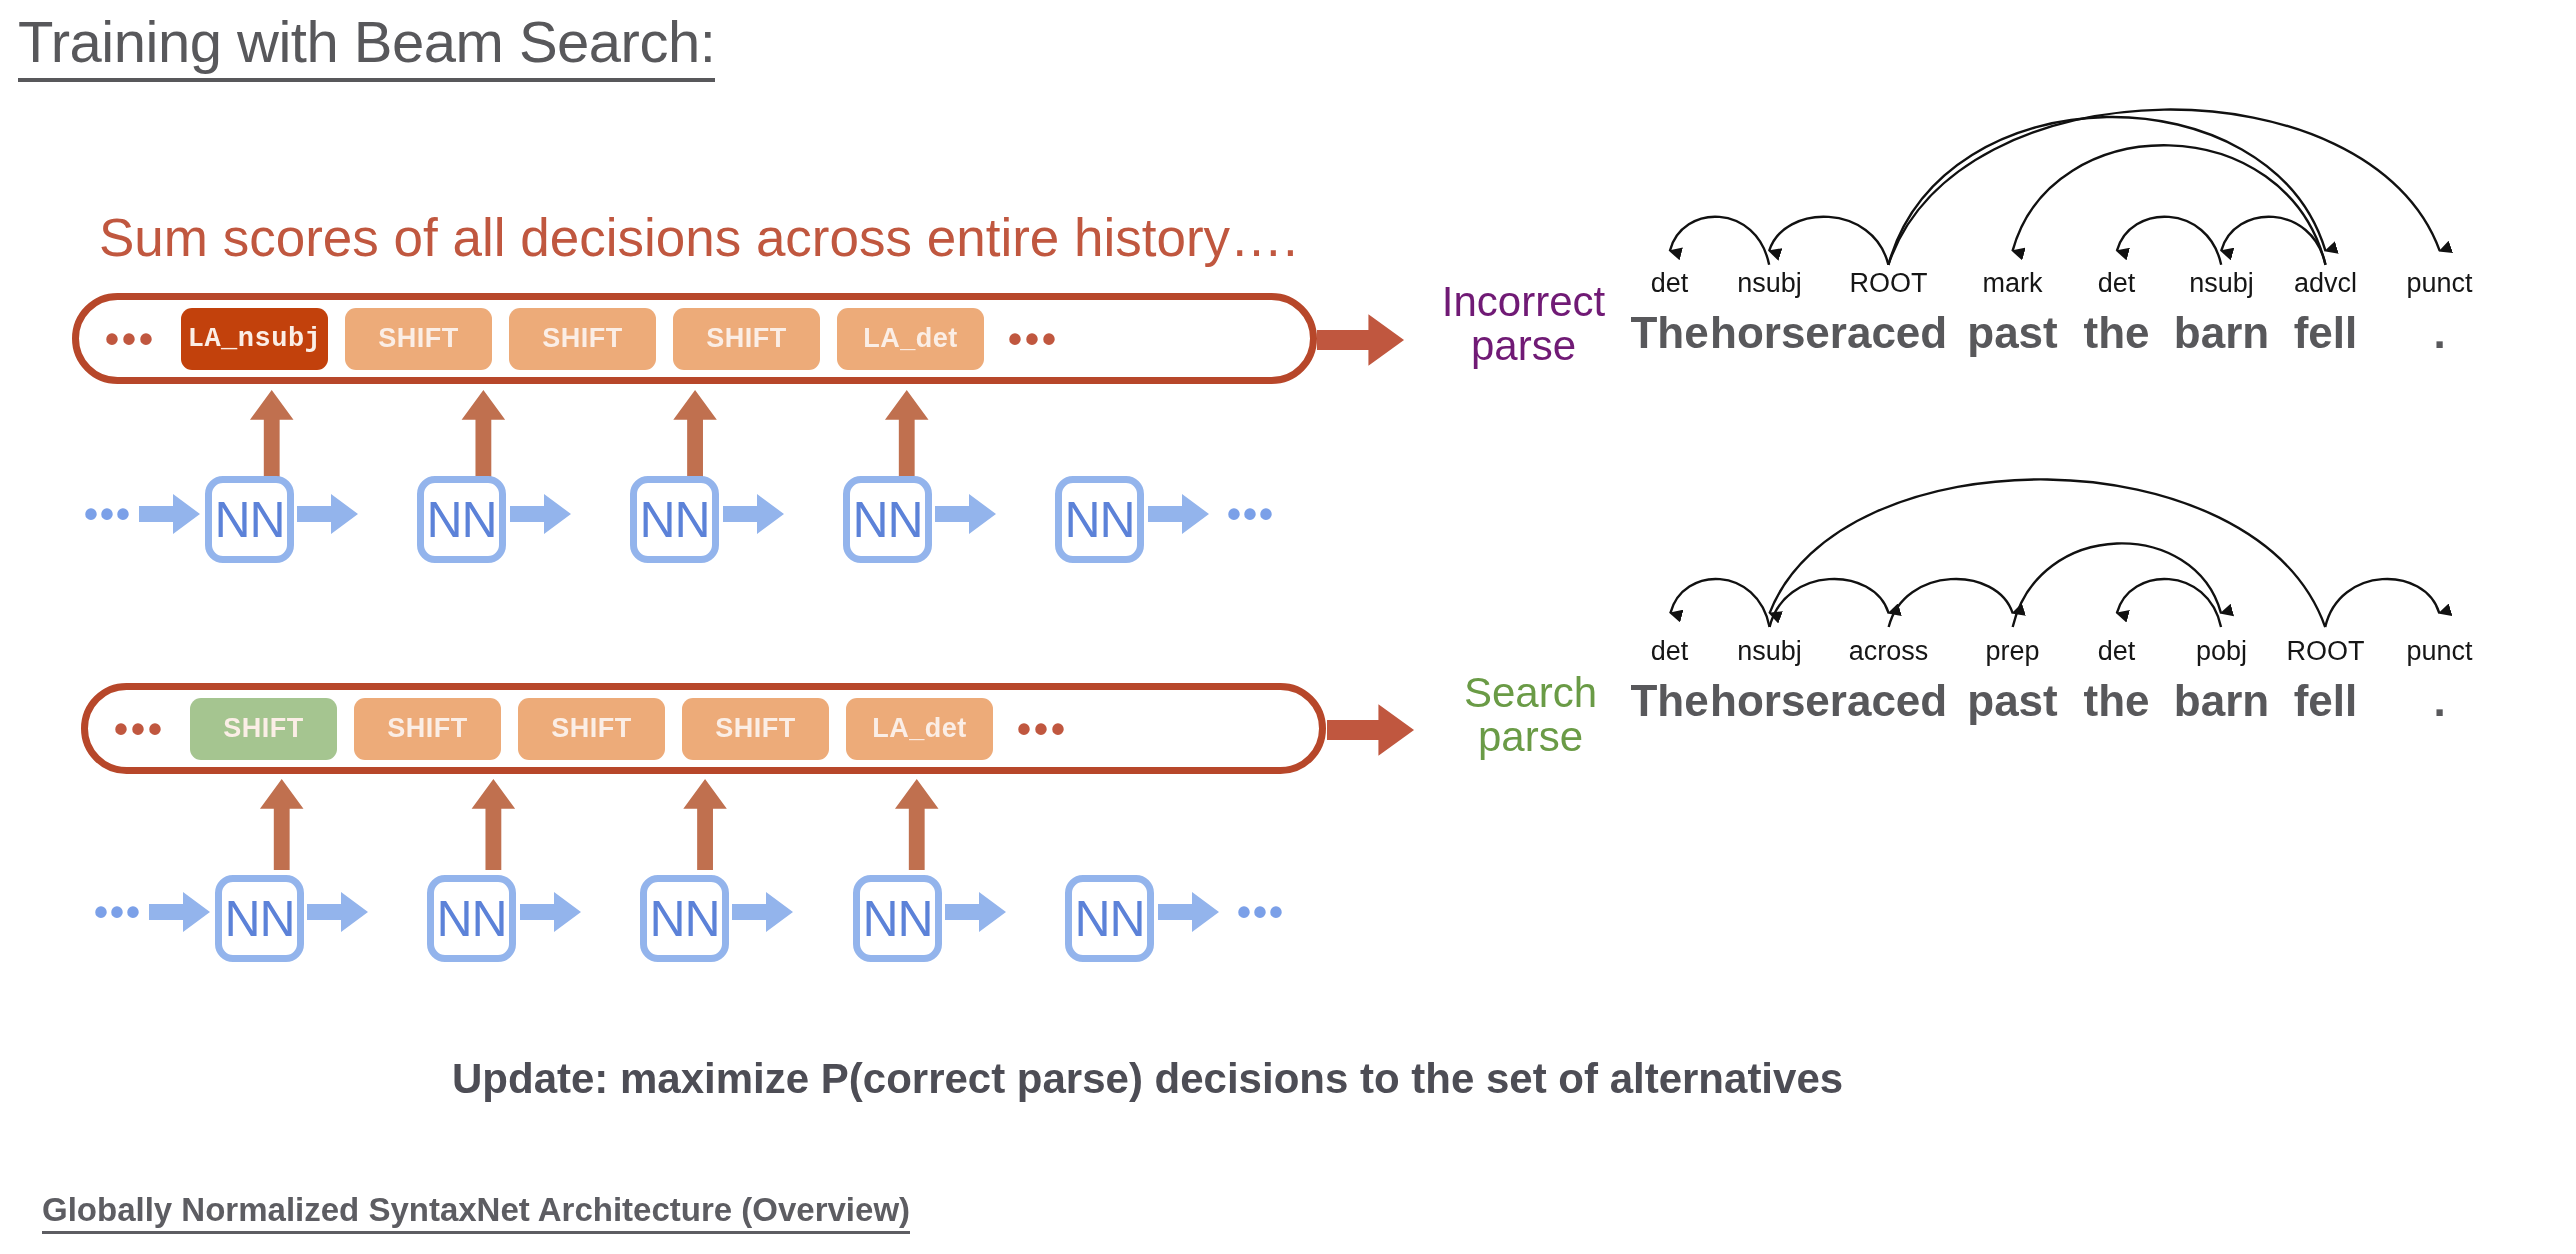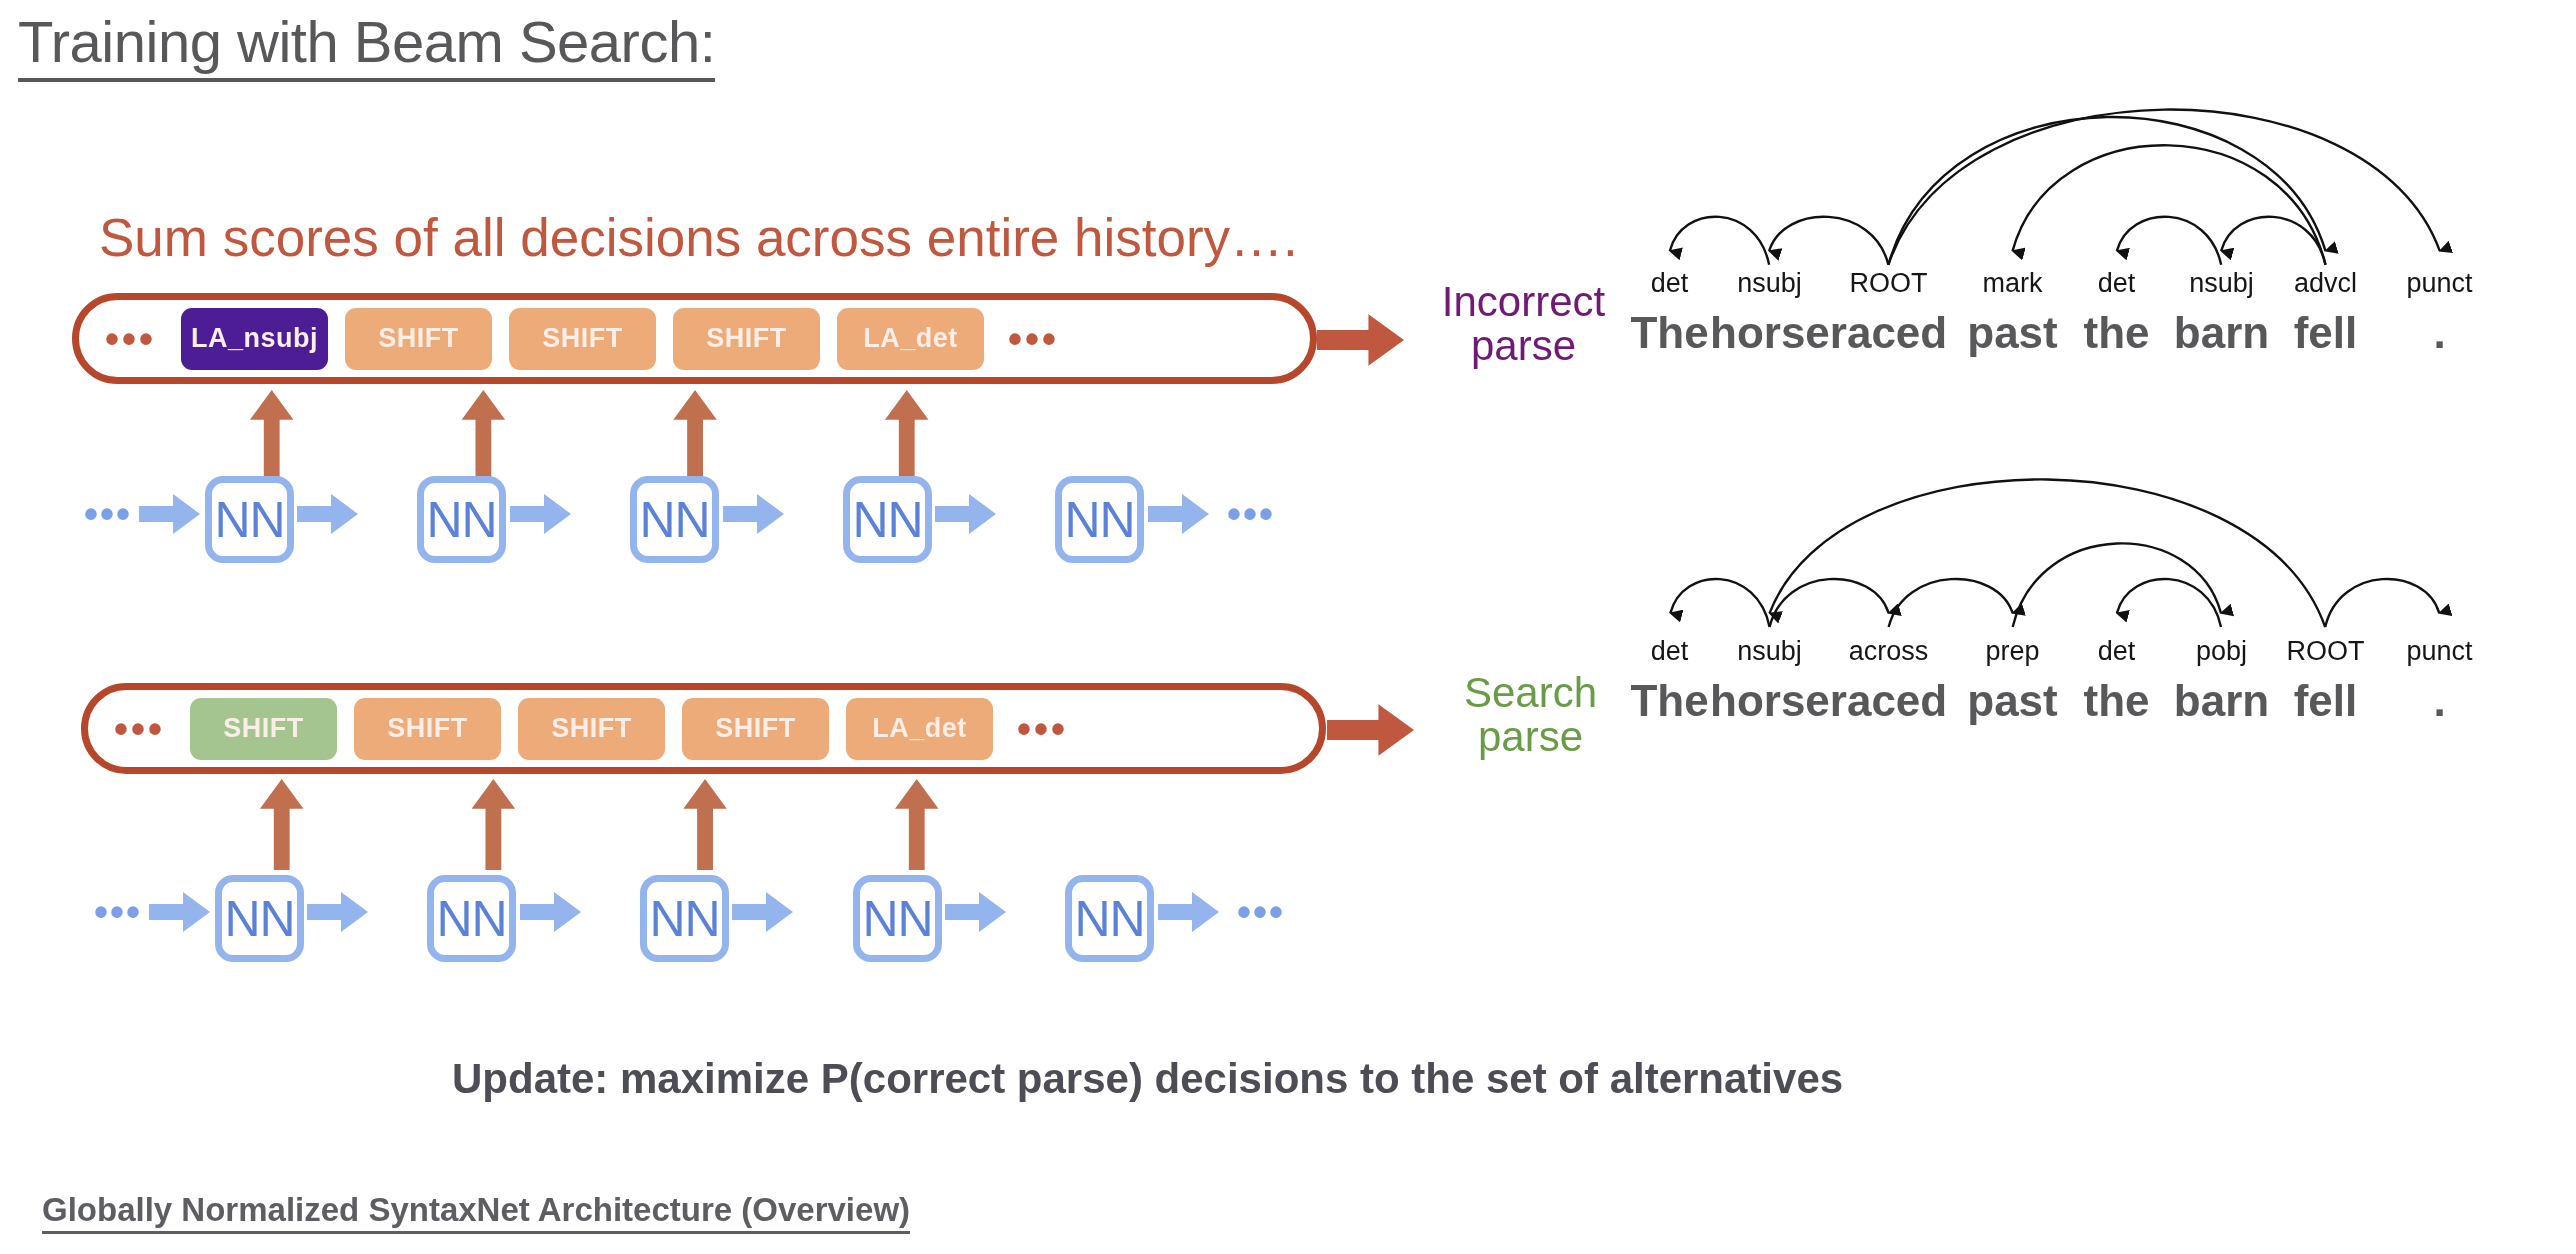--- a/index.html
+++ b/index.html
@@ -86,21 +86,21 @@
     color: #fbeee6;
     font-size: 27px;
     font-weight: bold;
     display: flex;
     align-items: center;
     justify-content: center;
     letter-spacing: 0.5px;
     box-sizing: border-box;
   }
   .chip.orange   { background: #edab79; }
-  .chip.rose     { background: #4c1d95; }
+  .chip.rose     { background: #c2410c; font-family: Liberation Mono, monospace; }
   .chip.green    { background: #a5c590; }
 
   
   .nn-box {
     border: 7px solid #93b4ec;
     border-radius: 18px;
     background: #ffffff;
     box-sizing: border-box;
     display: flex;
     align-items: center;

